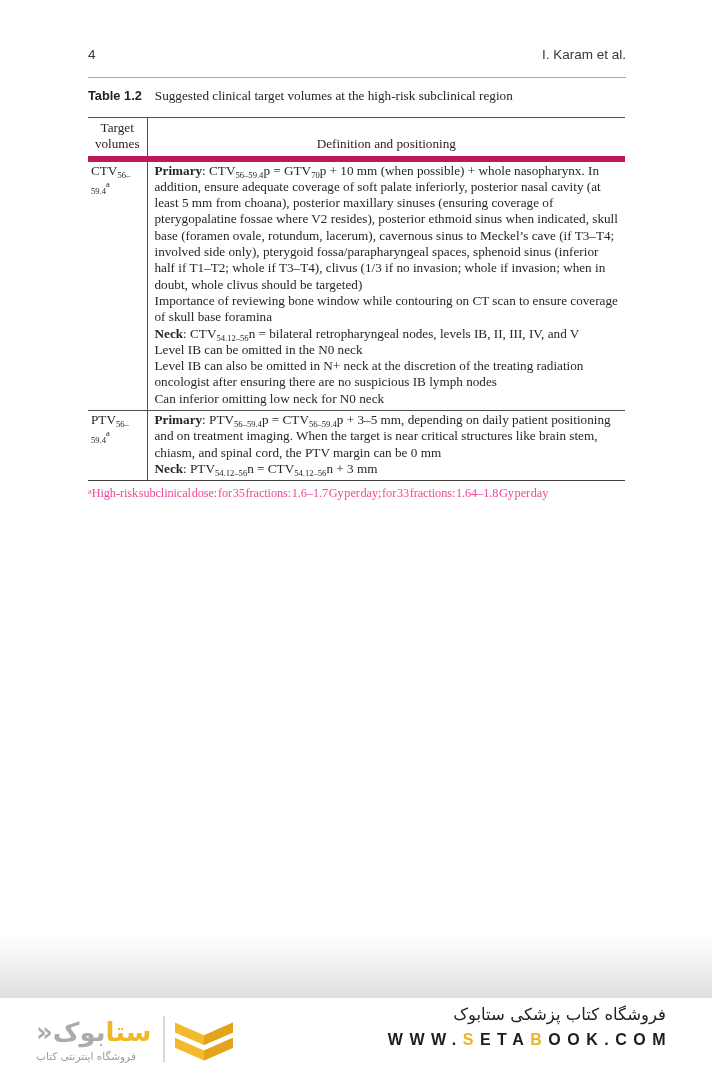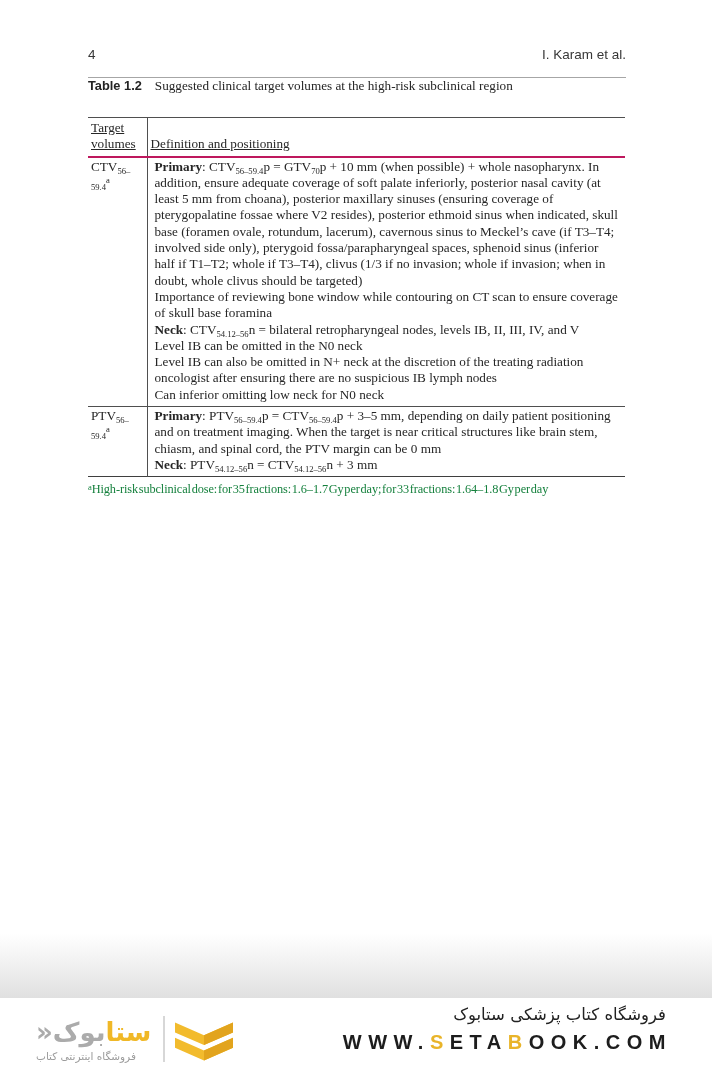--- a/index.html
+++ b/index.html
@@ -11,54 +11,53 @@
     position:absolute; top:47px; left:88px; right:86px;
     display:flex; justify-content:space-between;
     font-family:"Liberation Sans", sans-serif;
     font-size:13.5px; color:#373737;
   }
   .head-rule{
     position:absolute; top:77px; left:88px; right:86px;
     border-top:1px solid #a6a6a6;
   }
   .caption-row{
-    position:absolute; top:78px; left:88px; right:86px;
+    position:absolute; top:88px; left:88px; right:86px;
     font-size:13.2px; color:#242424; white-space:nowrap;
   }
   .caption-row .tbl-label{
     font-family:"Liberation Sans", sans-serif;
     font-weight:bold; font-size:12.8px; margin-right:13px;
   }
   .table-wrap{
     position:absolute; top:117px; left:88px; width:537px;
   }
   table{
     width:100%; border-collapse:collapse; table-layout:fixed;
     font-family:"Liberation Serif", serif;
     font-size:13.2px; line-height:16.3px; color:#262626;
     border-top:1px solid #4f4f4f;
     border-bottom:1.5px solid #3f3f3f;
   }
   col.c1{ width:59px; }
   th{
-    font-weight:normal; text-align:left; vertical-align:bottom;
+    font-weight:normal; text-align:center; vertical-align:bottom;
     padding:2px 3px 3px 3px;
-    border-bottom:2px solid #be185d;
-    text-decoration:underline;
+    border-bottom:6px solid #be185d;
   }
   th:first-child, td:first-child{ border-right:1px solid #4f4f4f; }
   td{ vertical-align:top; }
   td.vol{ padding:1px 2px 2px 3px; overflow-wrap:break-word; }
   td.desc{ padding:1px 3px 3px 7px;margin-top:40px; }
   tr.sep td{ border-bottom:1px solid #4f4f4f;font-family:Liberation Serif, serif; }
   sub{ font-size:8.6px; line-height:0; vertical-align:-3px; }
   sup{ font-size:8.6px; line-height:0; vertical-align:4px; }
   b, .b{ font-weight:bold; }
   .footnote{
-    margin-top:5px; font-size:12.3px; line-height:15px; color:#15803d;
+    margin-top:5px; font-size:12.3px; line-height:15px; color:#ec4899;
     word-spacing:-2.2px; letter-spacing:-0.1px; white-space:nowrap;
   }
   .footnote sup{ vertical-align:3px; }
 
   
   .page-shade{
     position:absolute; left:0; top:934px; width:712px; height:64px;
     background:linear-gradient(to bottom, rgba(224,224,224,0) 0%, #e0e0e0 100%);
   }
 
@@ -89,21 +88,21 @@
   .footer-right{
     position:absolute; right:22px; top:7px; text-align:right;margin-left:48px;
   }
   .store-name{
     direction:rtl;
     font-family:"DejaVu Sans", sans-serif;
     font-size:16.5px; color:#222222; margin-bottom:7px;
   }
   .website{
     font-family:"Liberation Sans", sans-serif;
-    font-weight:bold; font-size:20px; letter-spacing:6.5px;
+    font-weight:bold; font-size:16px; letter-spacing:6.5px;
     color:#1d1d1d; margin-right:-6px; white-space:nowrap;
   }
   .website .gold{ color:#e9b429; }
   .website .dark{ color:#1d1d1d; }
 </style>
 </head>
 <body>
 
 <div class="running-head">
   <span>4</span>

